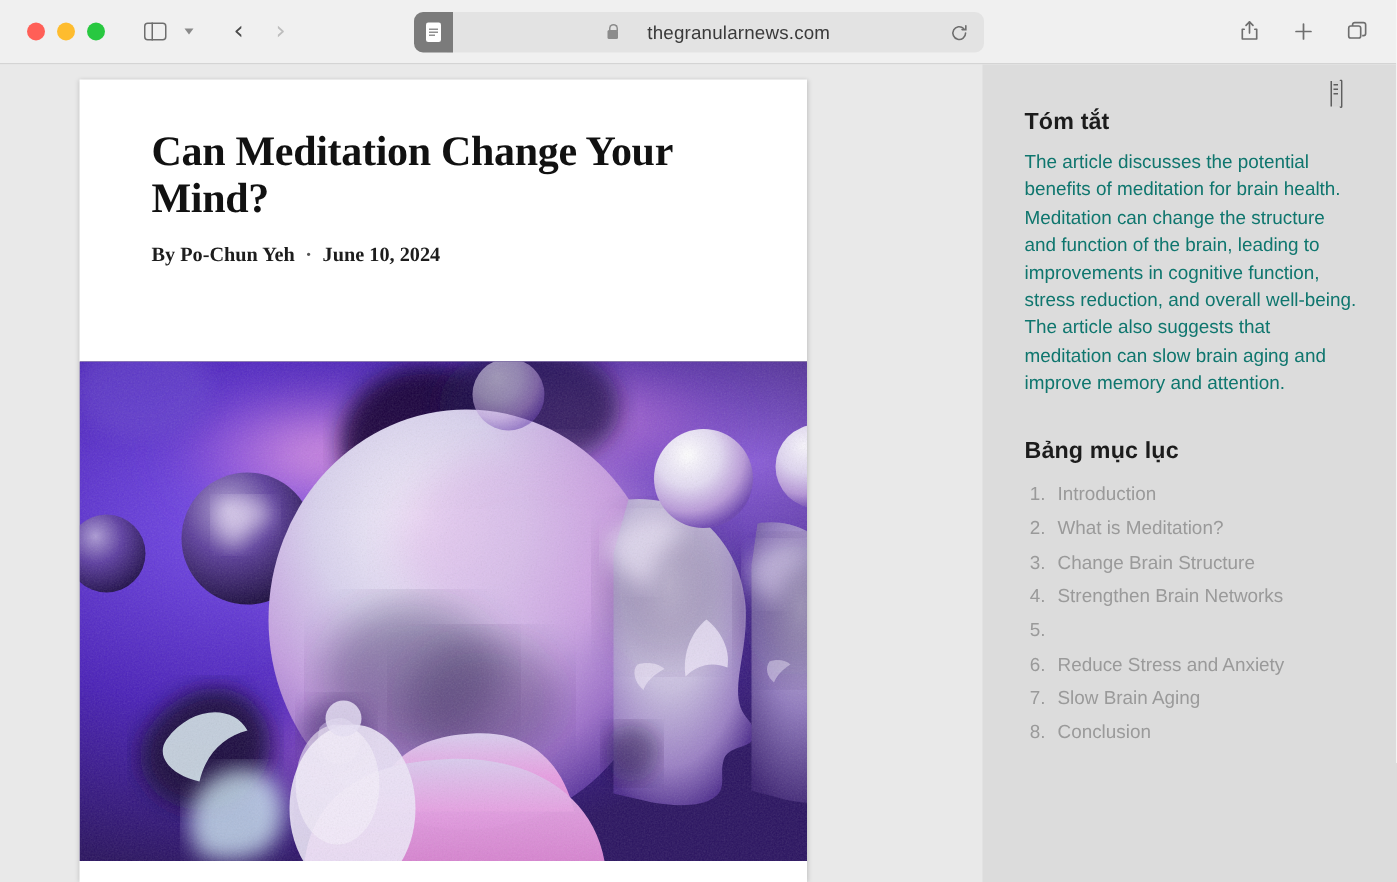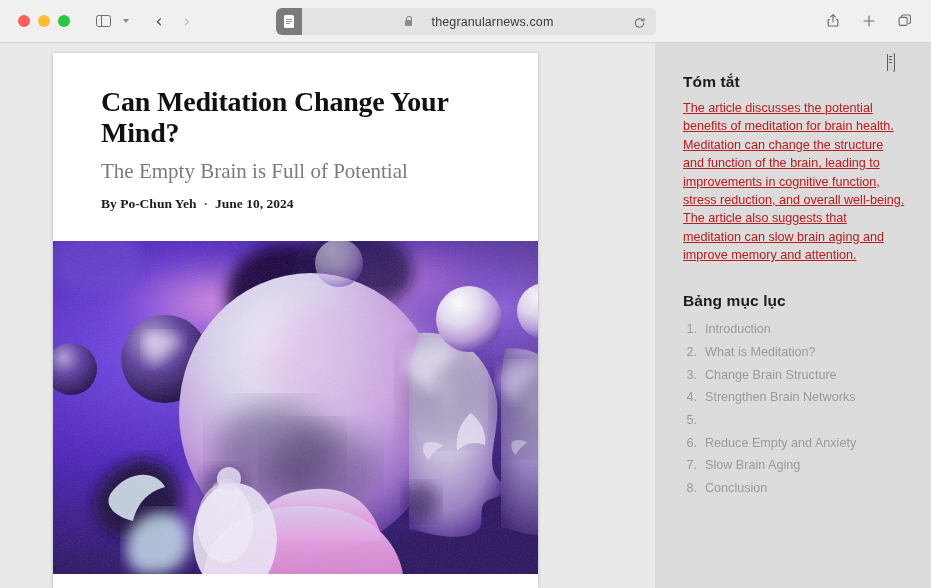--- a/index.html
+++ b/index.html
@@ -206,22 +206,21 @@
   .rs-h {
     font-size: 15.5px;
     font-weight: bold;
     color: #1c1c1c;
     letter-spacing: .1px;
   }
   .rs-summary {
     margin-top: 8px;
     font-size: 12.6px;
     line-height: 1.46;
-    color: #b91c1c;
-    text-decoration: underline;
+    color: #0f766e;
   }
   .rs-h2 { margin-top: 28px; }
   .rs-toc { list-style: none; margin-top: 8px; }
   .rs-toc li {
     display: flex; gap: 8px;
     font-size: 12.6px;
     line-height: 1.48;
     color: #9a9a9a;
     padding: 2px 0;
   }
@@ -297,21 +296,20 @@
         </svg>
       </div>
     </div>
   </div>
 
   <div class="content">
 
     <div class="card">
       <div class="card-inner">
         <h1 class="headline">Can Meditation Change Your Mind?</h1>
-        <div class="subhead">The Empty Brain is Full of Potential</div>
         <div class="byline">
           <span>By Po-Chun Yeh</span>
           <span class="sep">·</span>
           <span>June 10, 2024</span>
         </div>
       </div>
 
       <div class="hero" title="Abstract purple rendering of layered translucent human head profiles and floating spheres">
         <svg viewBox="0 0 575 333" preserveAspectRatio="none">
           <defs>
@@ -468,21 +466,21 @@
           </li>
           <li>
             <span class="num">4.</span>
             <span>Strengthen Brain Networks</span>
           </li>
           <li>
             <span class="num">5.</span>
           </li>
           <li>
             <span class="num">6.</span>
-            <span>Reduce Empty and Anxiety</span>
+            <span>Reduce Stress and Anxiety</span>
           </li>
           <li>
             <span class="num">7.</span>
             <span>Slow Brain Aging</span>
           </li>
           <li>
             <span class="num">8.</span>
             <span>Conclusion</span>
           </li>
         </ol>

